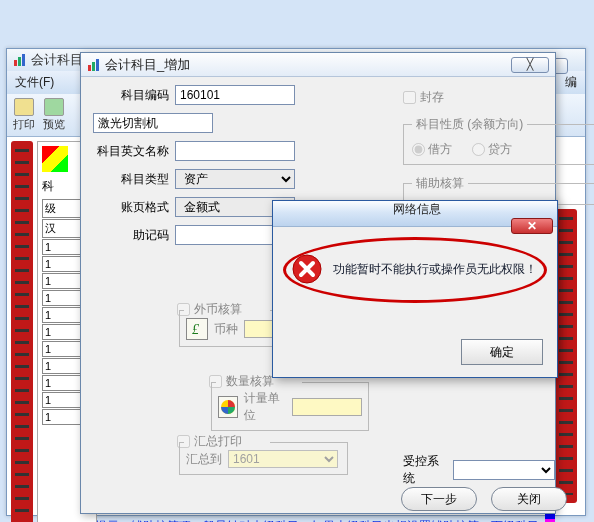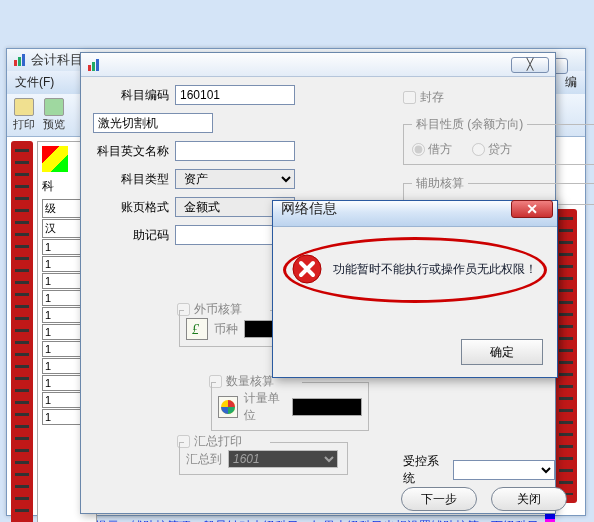--- a/index.html
+++ b/index.html
@@ -216,23 +216,22 @@
     position:absolute;
     top:0; left:0; width:4px; border-top:1px solid #bbb;
   }
   .sub-fieldset .box::after {
     content:"";
     position:absolute;
     top:0; right:0; left:90px; border-top:1px solid #bbb;
   }
   .inner-row { display: flex; align-items: center; gap: 6px; color:#888; }
   .inner-row input, .inner-row select {
-    height: 18px; border: 1px solid #aaa; background: #000000;
-    font-size: 12px;
-    font-style: italic;
+    height: 18px; border: 1px solid #aaa; background: #fef9c3;
+    font-size: 12px;
   }
   .mini-icon {
     width: 22px; height: 22px;
     border: 1px solid #888;
     display: inline-flex; align-items: center; justify-content: center;
     background: #f9f9f0;
   }
 
   .control-combo {
     position: absolute;
@@ -274,22 +273,23 @@
     background: #f0f0f0;
     border: 1px solid #2a5aa0;
     box-shadow: 3px 3px 10px rgba(0,0,0,0.35);
   }
   .msg-titlebar {
     height: 26px;
     background: linear-gradient(#fbfdff 0%, #d7e6f7 45%, #bcd3ee 100%);
     border-bottom: 1px solid #9cb5d3;
     display: flex; align-items: center;
     padding: 0 4px 10px 8px;
-    font-size: 14px;
+    font-size: 12px;
     color: #222;
+    flex-direction: column;
   }
   .msg-close {
     margin-left: auto;
     width: 42px; height: 18px;
     background: linear-gradient(#f08080, #c93030);
     border: 1px solid #8a1818;
     border-radius: 3px;
     color: #fff;
     display: flex; align-items: center; justify-content: center;
     font-weight: bold;
@@ -395,20 +395,21 @@
 
 <div class="dialog">
   <div class="dlg-titlebar">
     <span class="app-icon">
       <svg viewBox="0 0 14 14">
           <rect x="1" y="7" width="3" height="6" fill="#d33"></rect>
           <rect x="5" y="4" width="3" height="9" fill="#2a6"></rect>
           <rect x="9" y="1" width="3" height="12" fill="#36c"></rect>
         </svg>
     </span>
+    <span class="title">会计科目_增加</span>
     <div class="dlg-close">╳</div>
   </div>
 
   <div class="dlg-body">
     <div class="form-row">
       <span class="label">科目编码</span>
       <input type="text" class="w120" value="160101" style="">
     </div>
     <div class="form-row">
       <input type="text" class="w120" value="激光切割机" style="">

